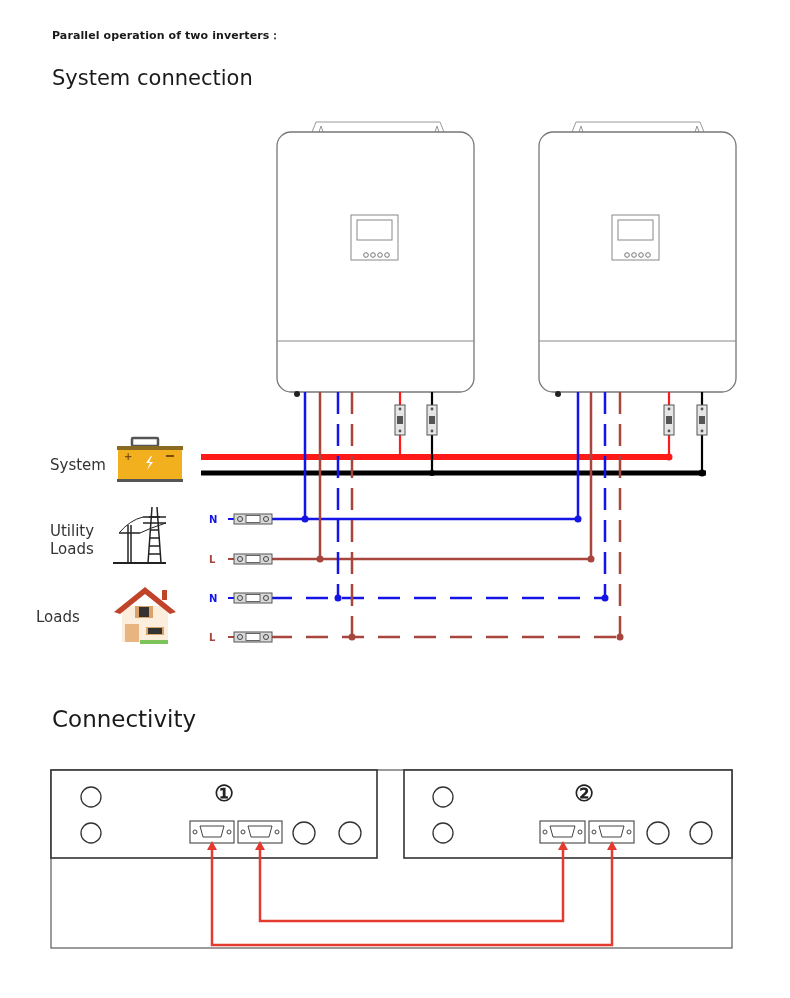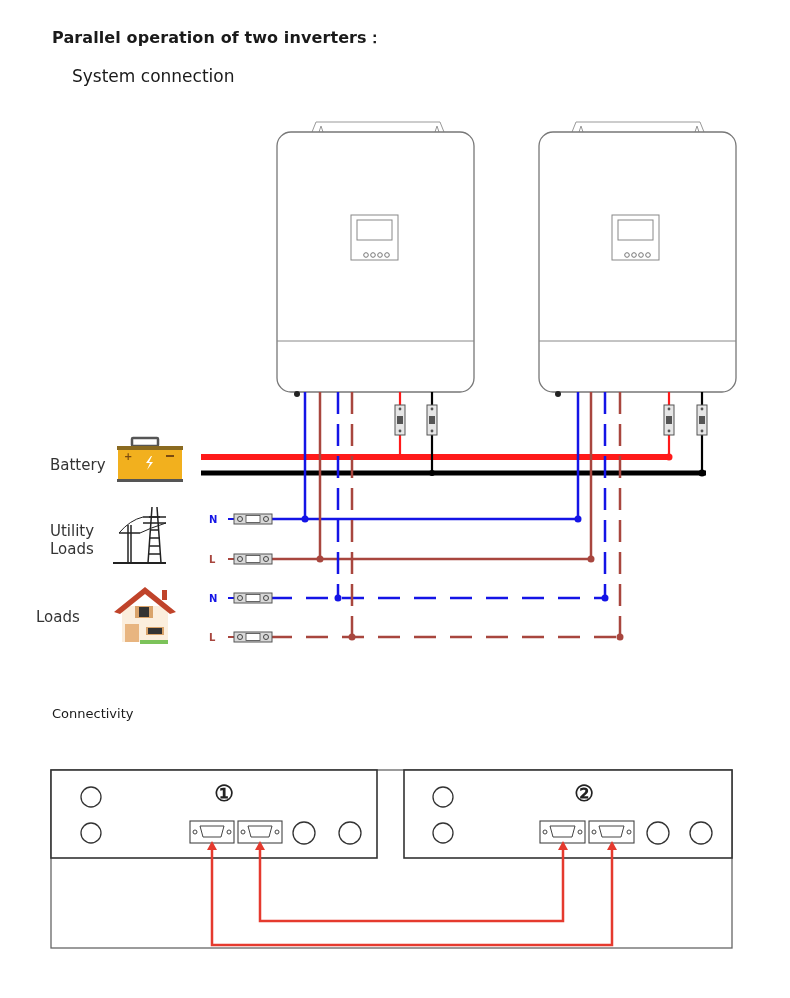--- a/index.html
+++ b/index.html
@@ -1,31 +1,31 @@
 <!DOCTYPE html>
 <html><head>
 <meta charset="utf-8">
 <style>
   html, body { margin:0; padding:0; background:#ffffff; }
   body { width:790px; height:998px; position:relative; overflow:hidden;
          font-family:"DejaVu Sans", "Liberation Sans", sans-serif; color:#1a1a1a; }
-  .title { position:absolute; left:52px; top:28px; font-size:16px; font-weight:bold; letter-spacing:0.1px; }
-  .subtitle { position:absolute; left:52px; top:66px; font-size:17px;margin-left:20px; }
-  .subtitle2 { position:absolute; left:52px; top:706px; font-size:13px; }
+  .title { position:absolute; left:52px; top:28px; font-size:11px; font-weight:bold; letter-spacing:0.1px; }
+  .subtitle { position:absolute; left:52px; top:66px; font-size:21px; }
+  .subtitle2 { position:absolute; left:52px; top:706px; font-size:23px; }
   .lbl { position:absolute; font-size:15px; color:#333; line-height:18px; }
   svg { position:absolute; left:0; top:0; }
   .nl { font-family:"DejaVu Sans", sans-serif; font-weight:bold; font-size:10px; }
 </style>
 </head>
 <body>
 
 <div class="title">Parallel operation of two inverters：</div>
 <div class="subtitle">System connection</div>
 
-<div class="lbl" style="left:50px;top:456px;">Battery</div>
+<div class="lbl" style="left:50px;top:456px;">System</div>
 <div class="lbl" style="left:50px;top:522px;">Utility</div>
 <div class="lbl" style="left:50px;top:540px;">Loads</div>
 <div class="lbl" style="left:36px;top:608px;">Loads</div>
 
 <div class="subtitle2">Connectivity</div>
 
 <svg width="790" height="998" viewBox="0 0 790 998">
 
   <g>
     <path d="M312 132 L316 122 L440 122 L444 132" fill="none" stroke="#999" stroke-width="1"></path>

